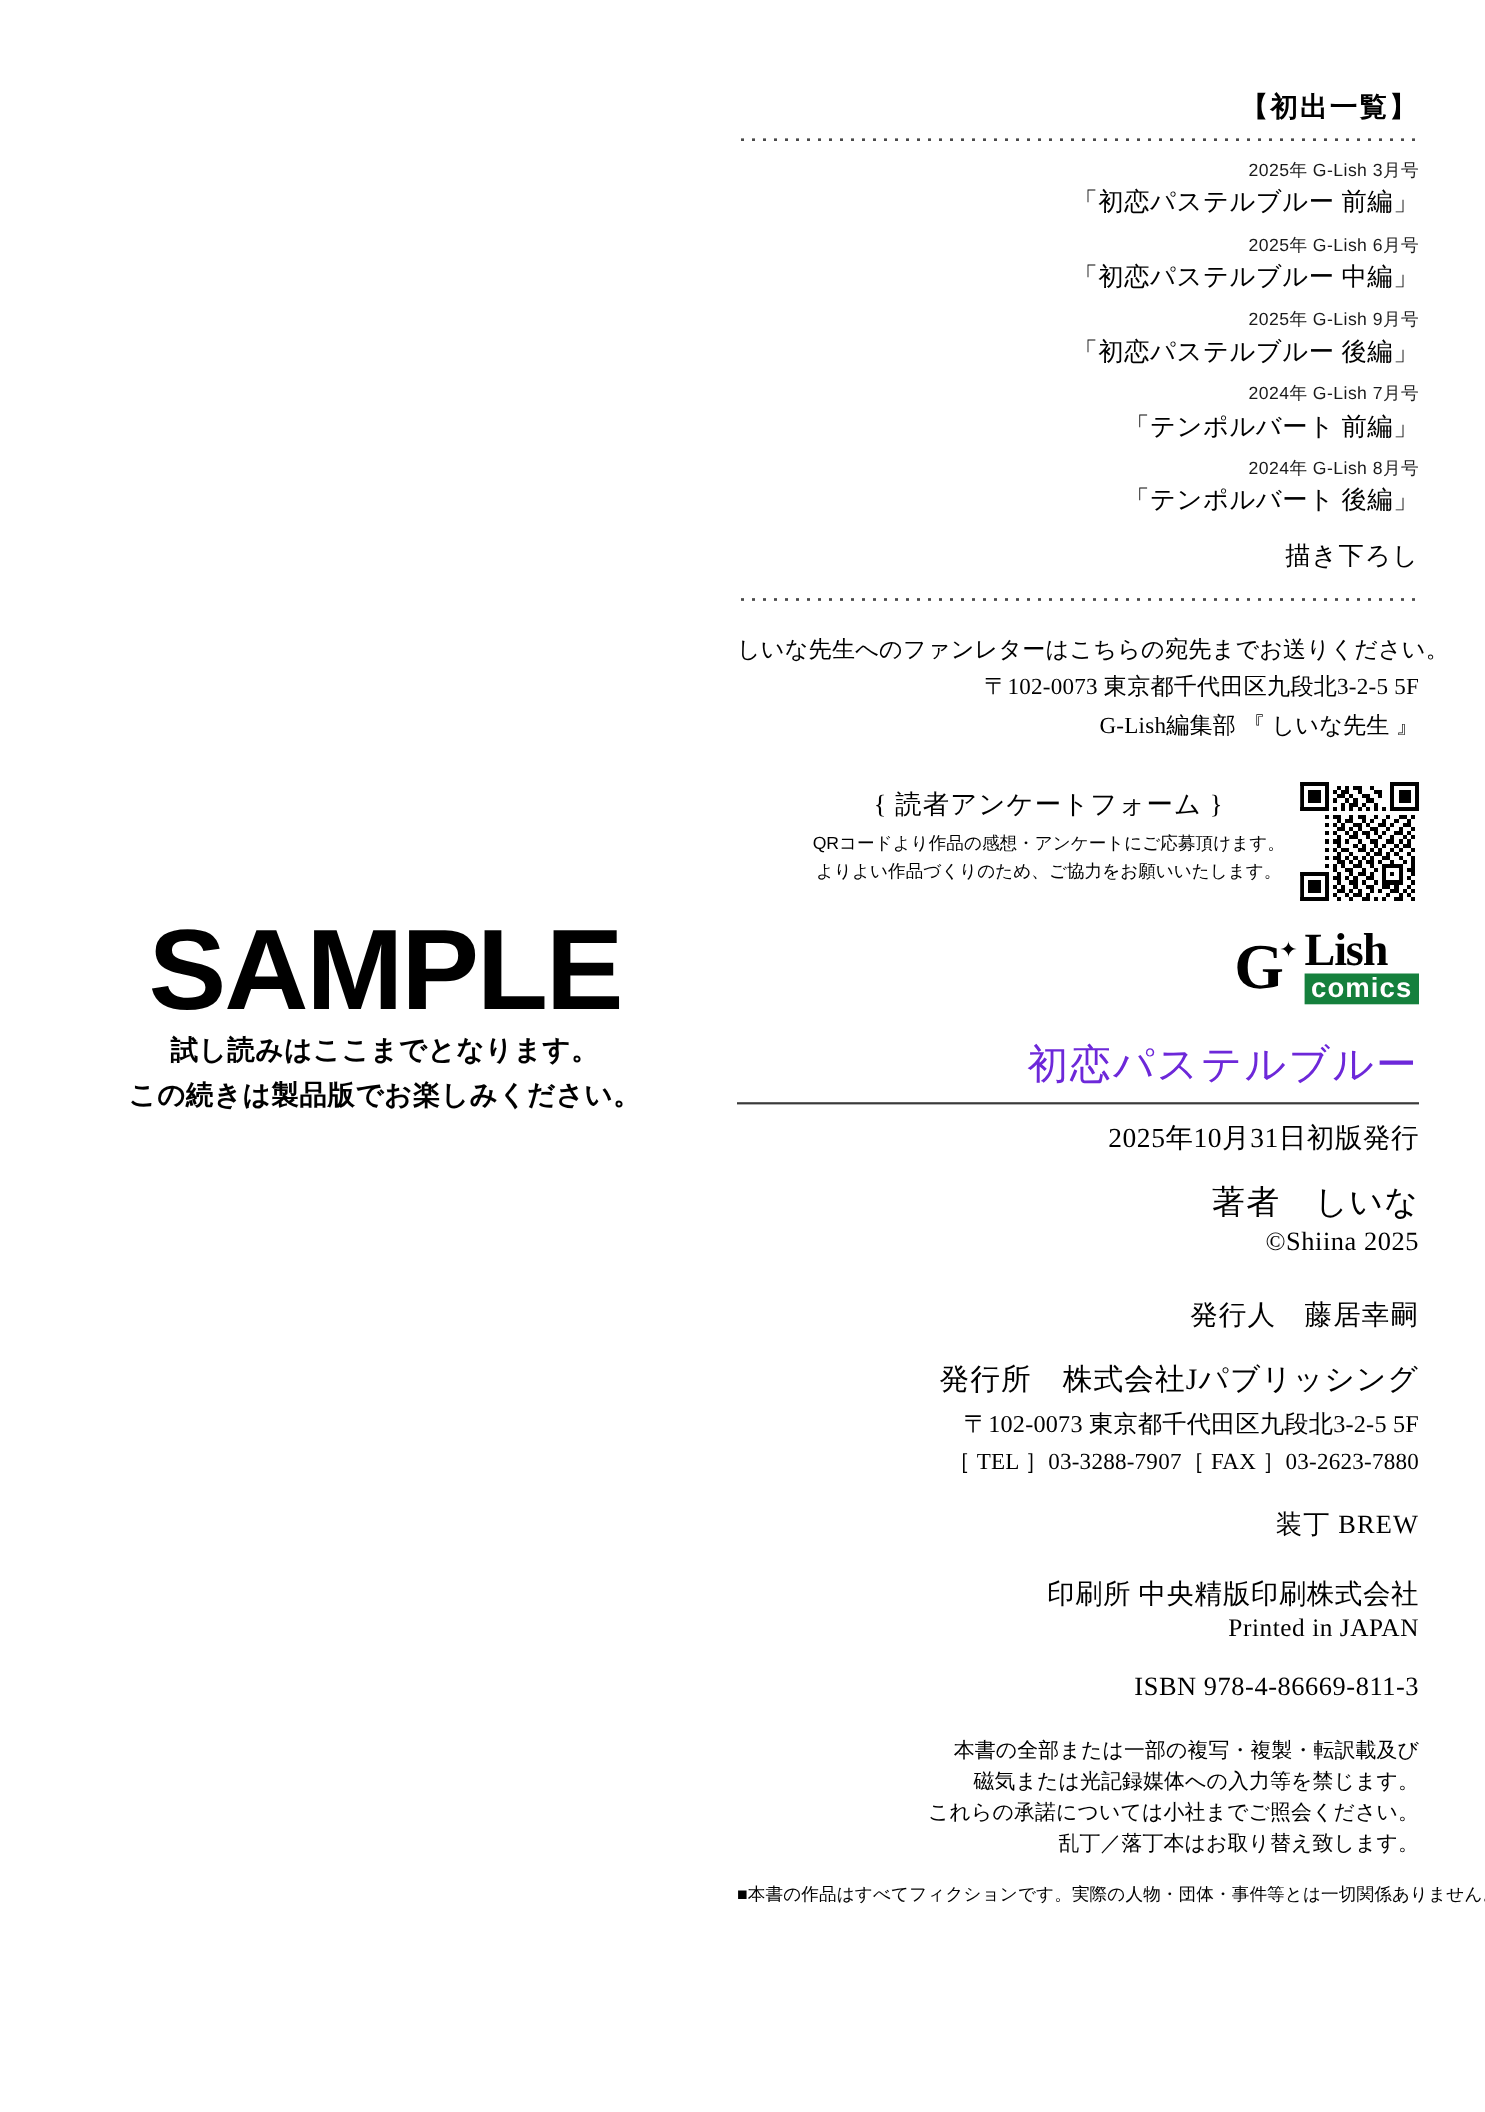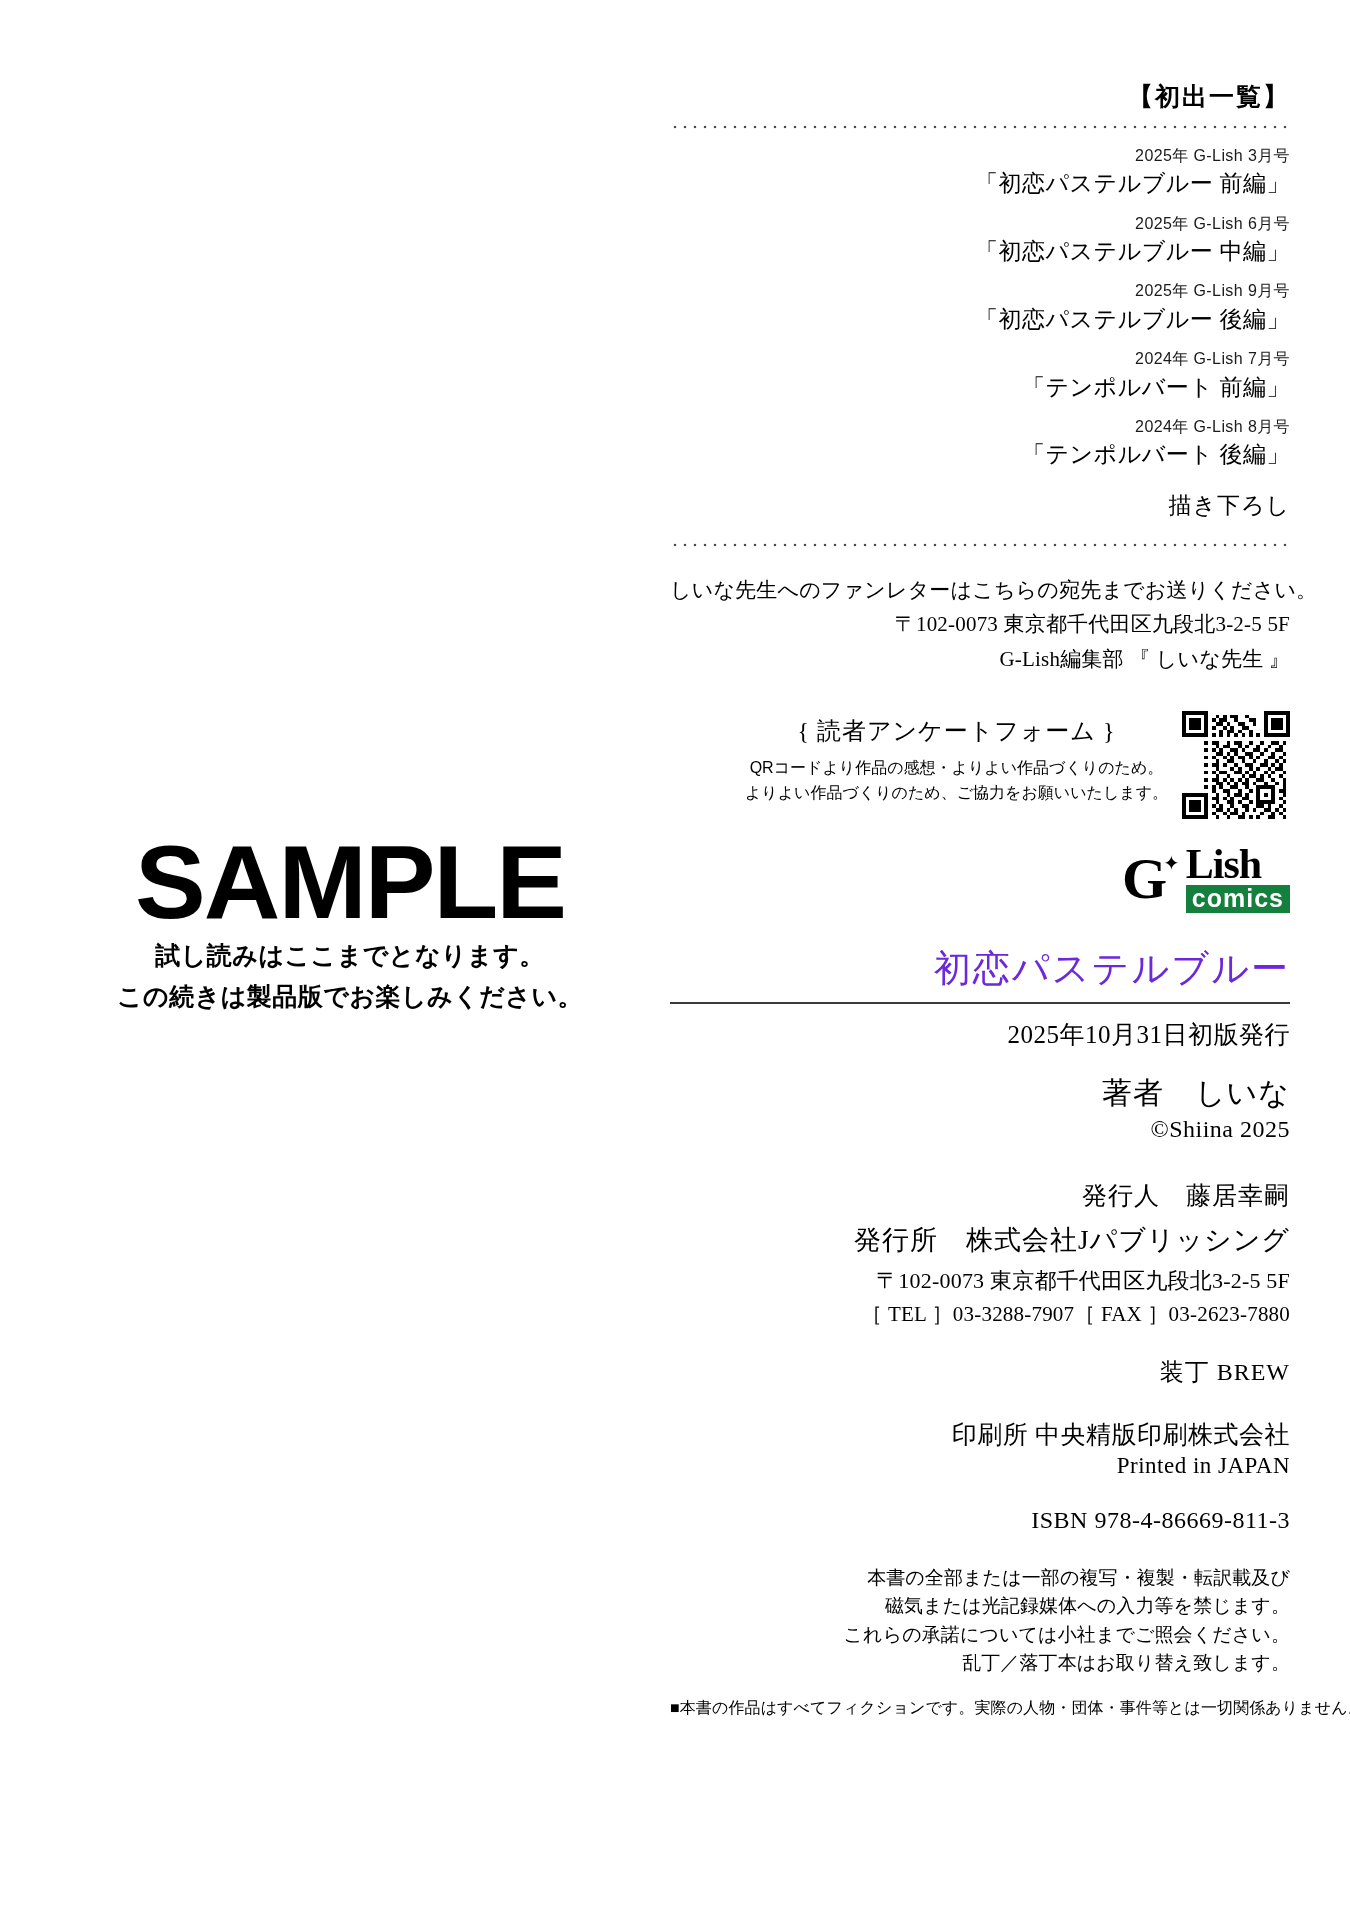--- a/index.html
+++ b/index.html
@@ -222,21 +222,21 @@
     font-family: "Liberation Serif", "DejaVu Serif", serif;
     font-size: 25px;
     letter-spacing: 1px;
     margin-top: 36px;
     color: #000;
   }
   .pubcompany {
     font-family: "Liberation Serif", "DejaVu Serif", serif;
     font-size: 27px;
     letter-spacing: 1px;
-    margin-top: 10px;
+    margin-top: 24px;
     color: #000;
   }
   .pubaddr {
     font-family: "Liberation Serif", "DejaVu Serif", serif;
     font-size: 22px;
     letter-spacing: 0.2px;
     margin-top: 8px;
     color: #000;
   }
   .pubtel {
@@ -333,21 +333,21 @@
 
   <div class="fanletter">
     <div>しいな先生へのファンレターはこちらの宛先までお送りください。</div>
     <div>〒102-0073  東京都千代田区九段北3-2-5 5F</div>
     <div>G-Lish編集部 『 しいな先生 』</div>
   </div>
 
   <div id="survey-row">
     <div id="survey-text">
       <div class="survey-title">{ 読者アンケートフォーム }</div>
-      <div class="survey-line">QRコードより作品の感想・よりよい作品づくりのため。</div>
+      <div class="survey-line">QRコードより作品の感想・アンケートにご応募頂けます。</div>
       <div class="survey-line">よりよい作品づくりのため、ご協力をお願いいたします。</div>
     </div>
     <svg id="qr" viewBox="0 0 29 29" shape-rendering="crispEdges">
       <rect x="0" y="0" width="29" height="29" fill="#ffffff"></rect>
       <g fill="#000000">
 
         <rect x="0" y="0" width="7" height="1"></rect>
           <rect x="0" y="6" width="7" height="1"></rect>
         <rect x="0" y="0" width="1" height="7"></rect>
           <rect x="6" y="0" width="1" height="7"></rect>

